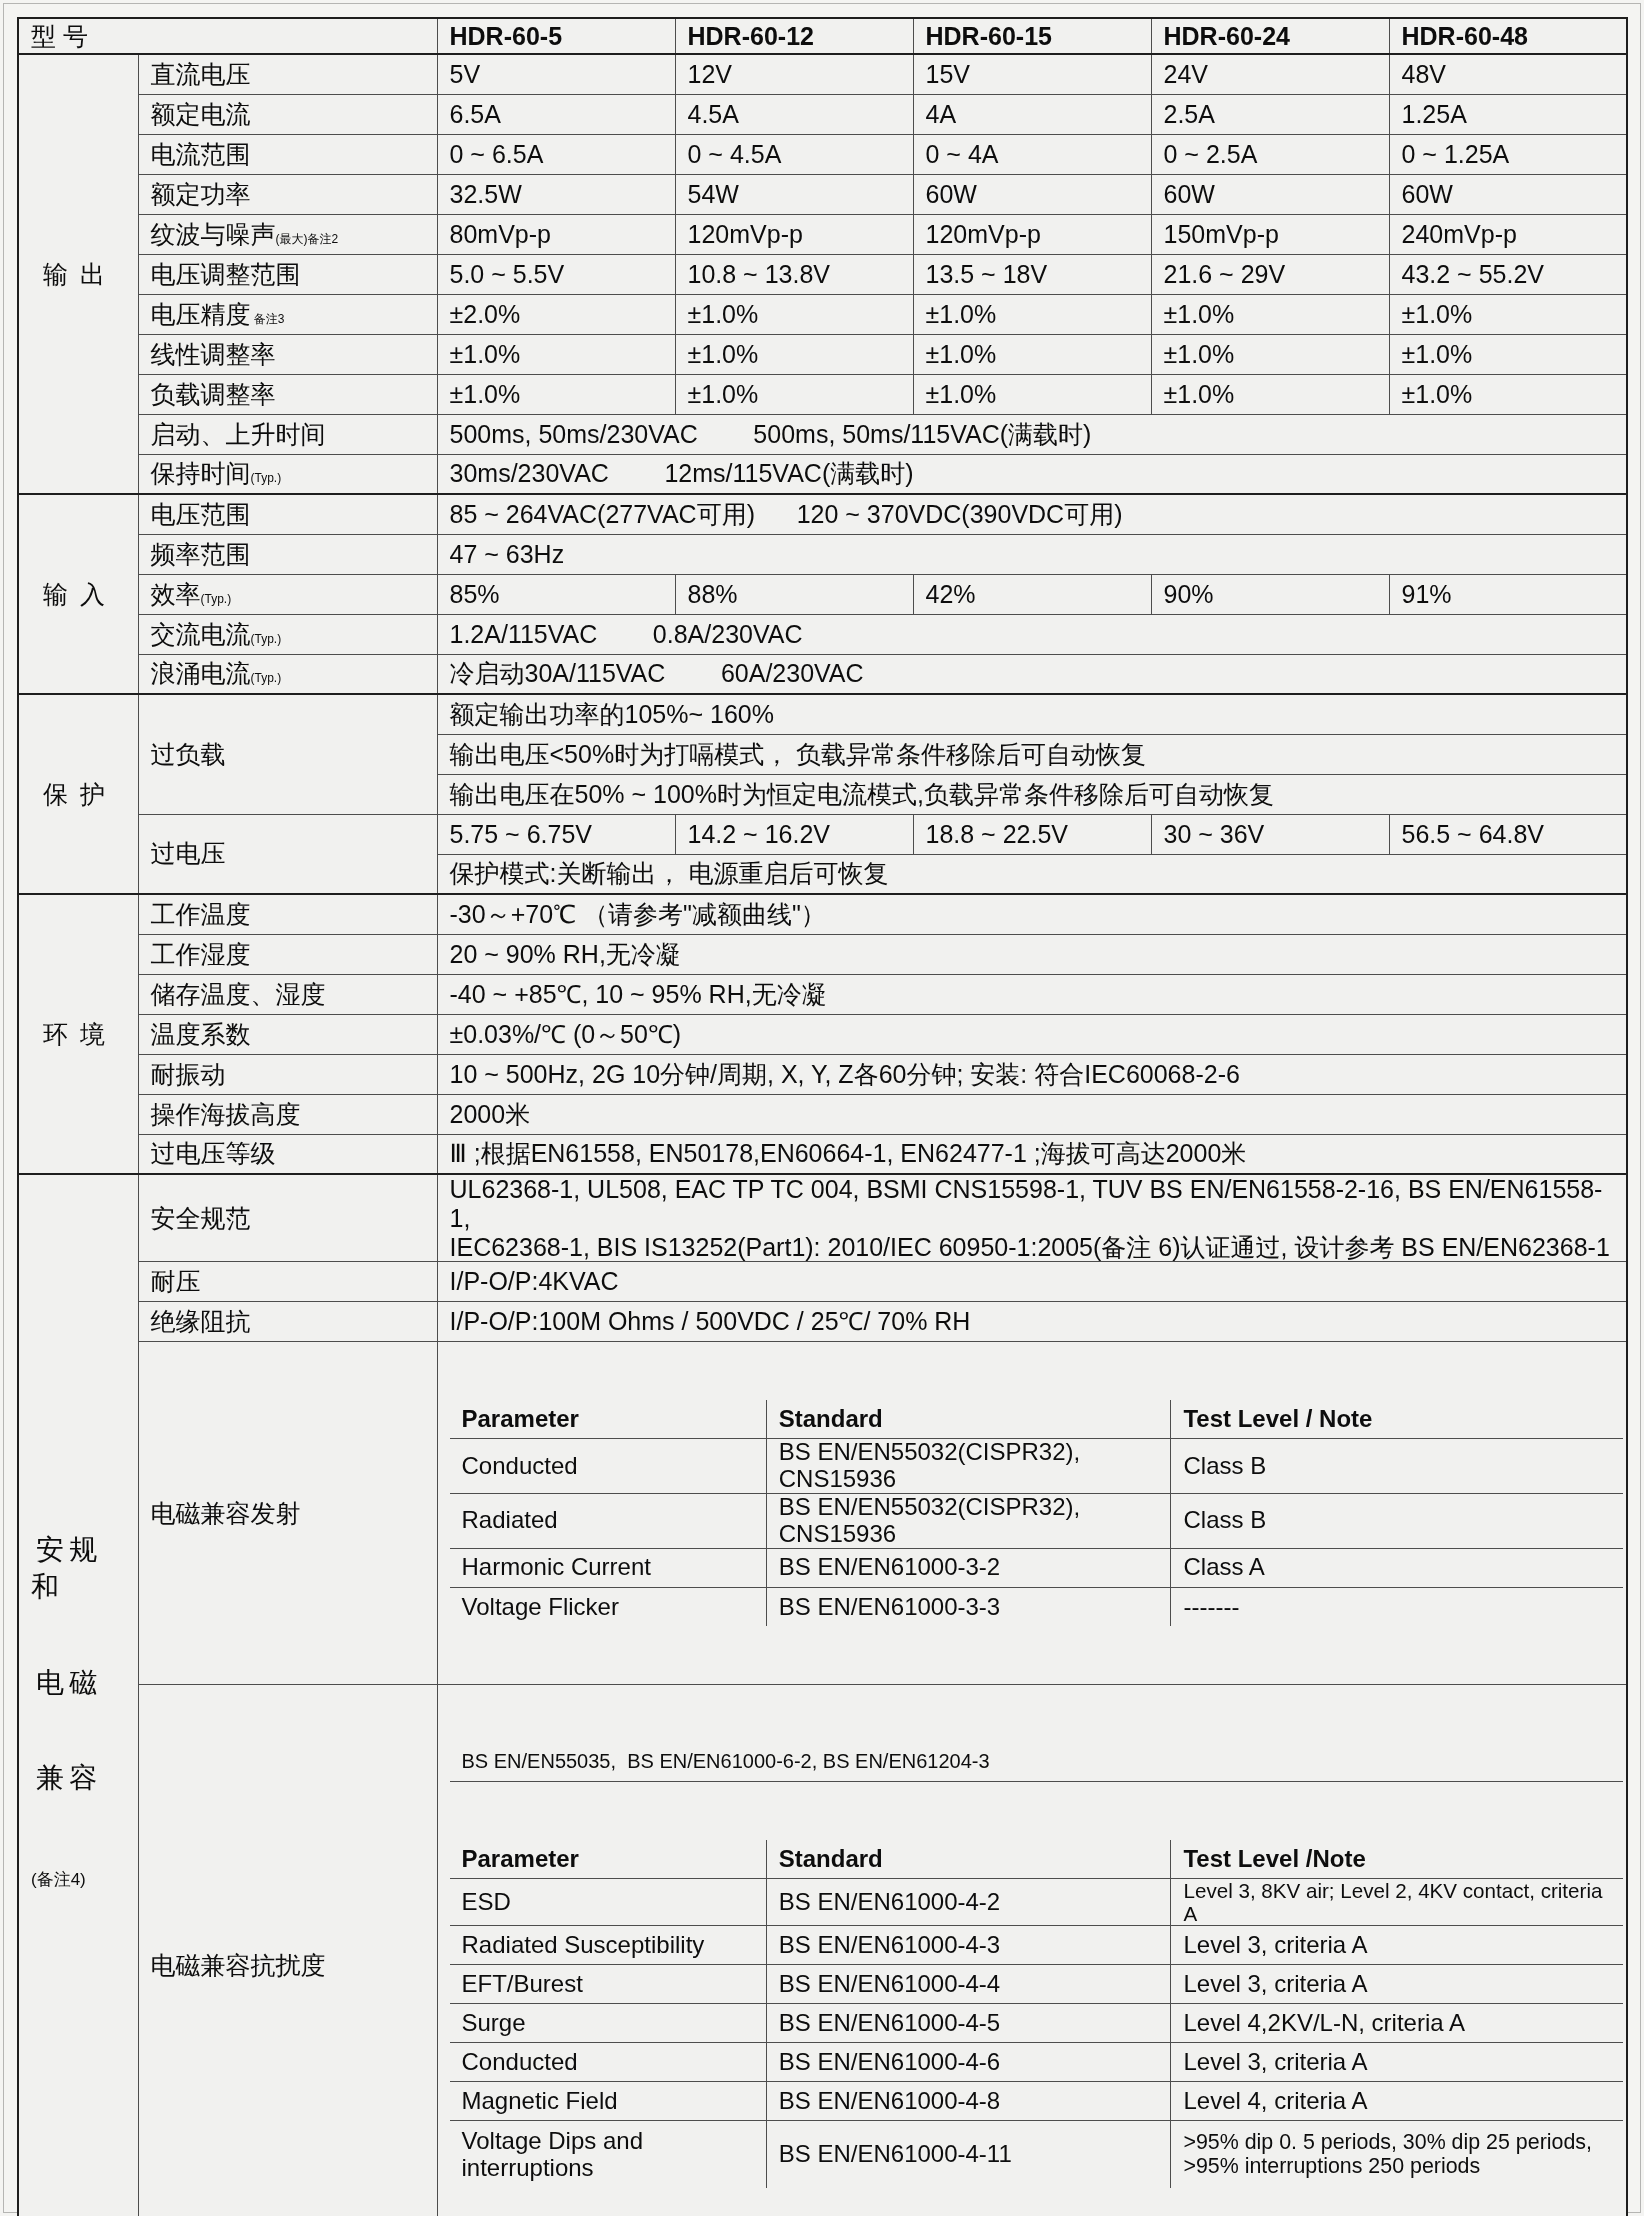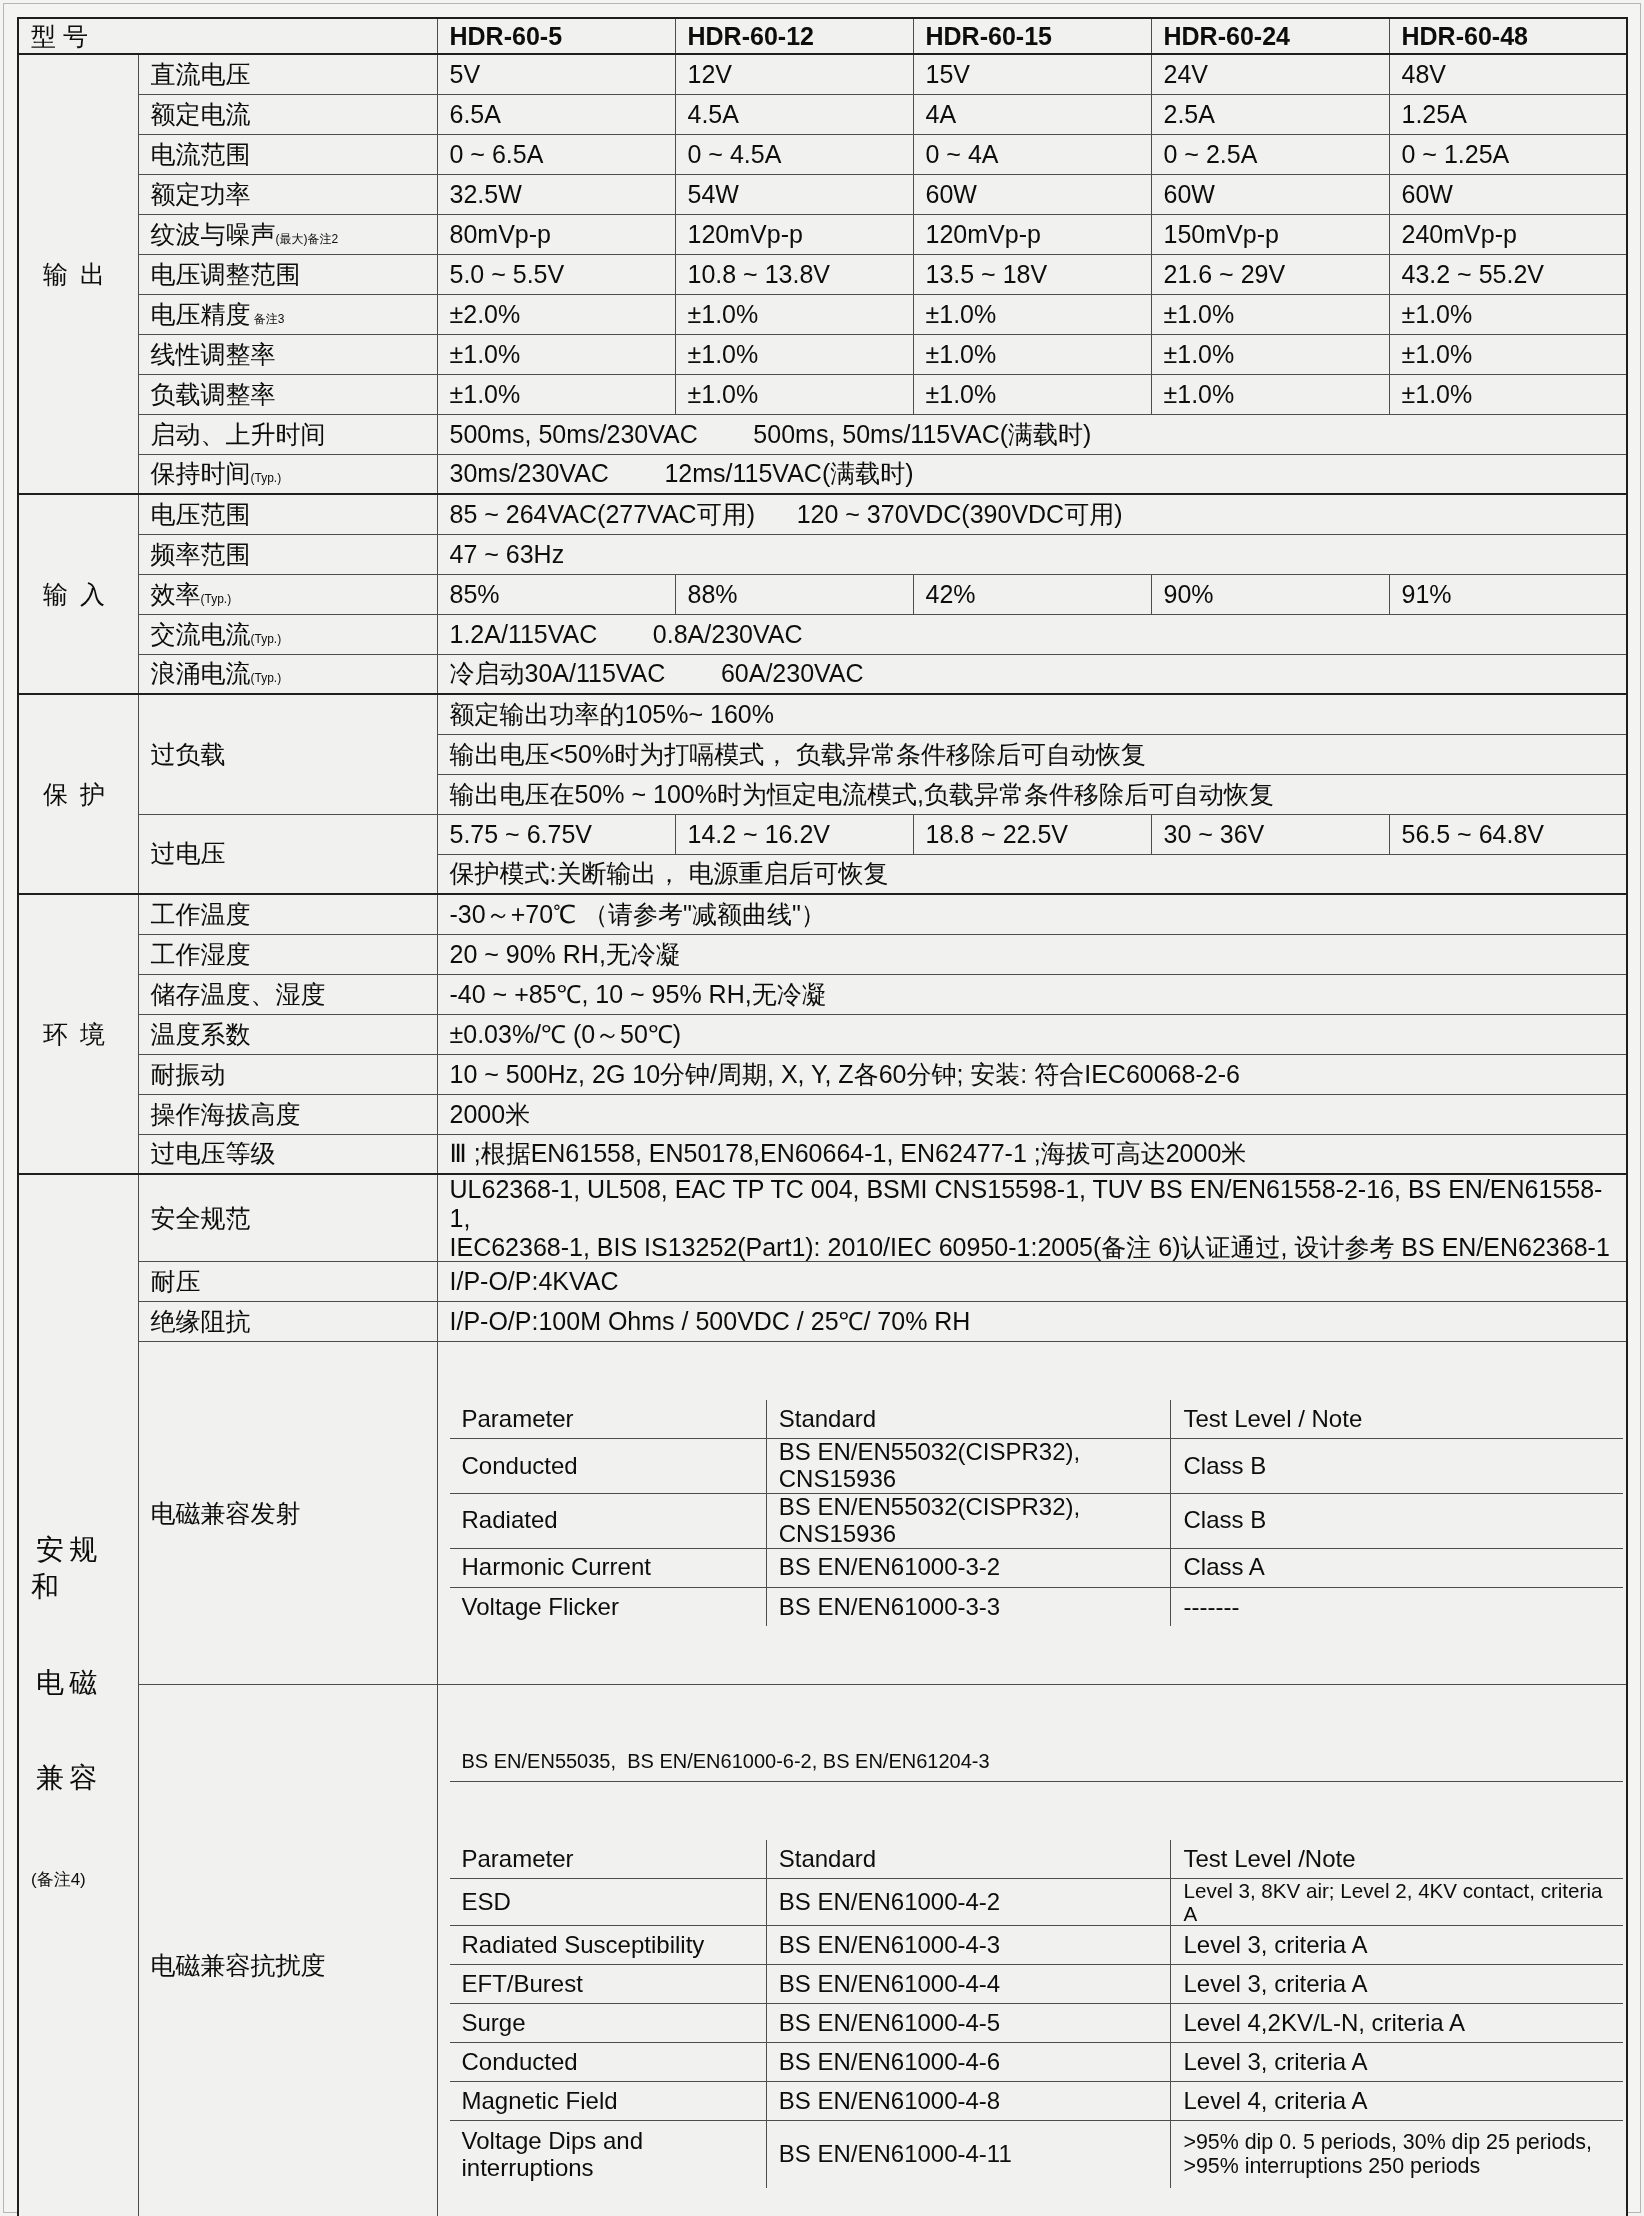--- a/index.html
+++ b/index.html
@@ -34,21 +34,21 @@
   .sm{font-size:12px}
   td.subwrap{padding:0;vertical-align:top}
   .intro{
     height:39px;display:flex;align-items:center;
     border-bottom:0.9px solid #4d4d4d;padding-left:12px;font-size:20px;white-space:pre;
   }
   table.sub{width:100%;border-collapse:collapse;table-layout:fixed}
   table.sub tr{height:39px}
   table.sub tr.tall{height:67px}
   table.sub td{font-size:24px;padding:0 3.4px 0 12px;line-height:1.12}
-  table.sub td.sh{font-weight:normal}
+  table.sub td.sh{font-weight:bold}
   table.sub tr:first-child td{border-top:none}
   table.sub tr:last-child td{border-bottom:none}
   table.sub td:first-child{border-left:none}
   table.sub td:last-child{border-right:none}
 </style>
 </head>
 <body>
 
 <div class="page-frame"></div>
 

